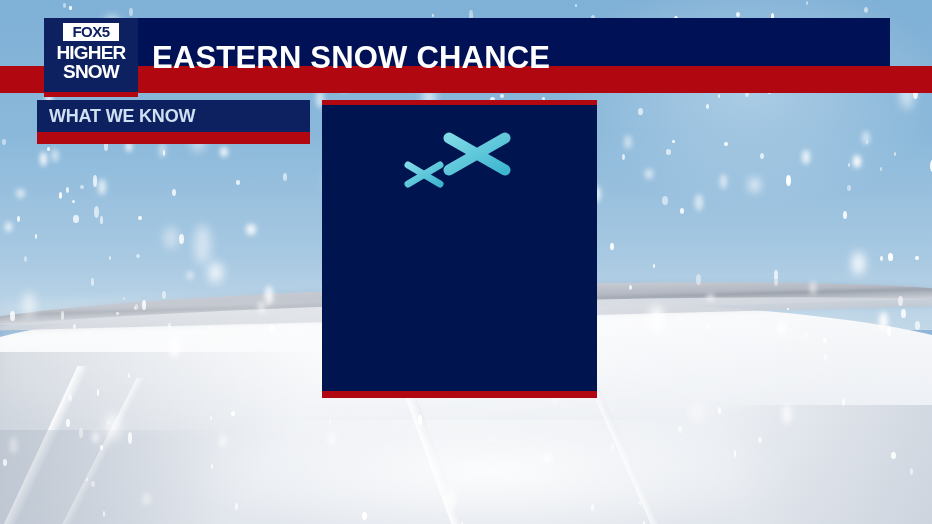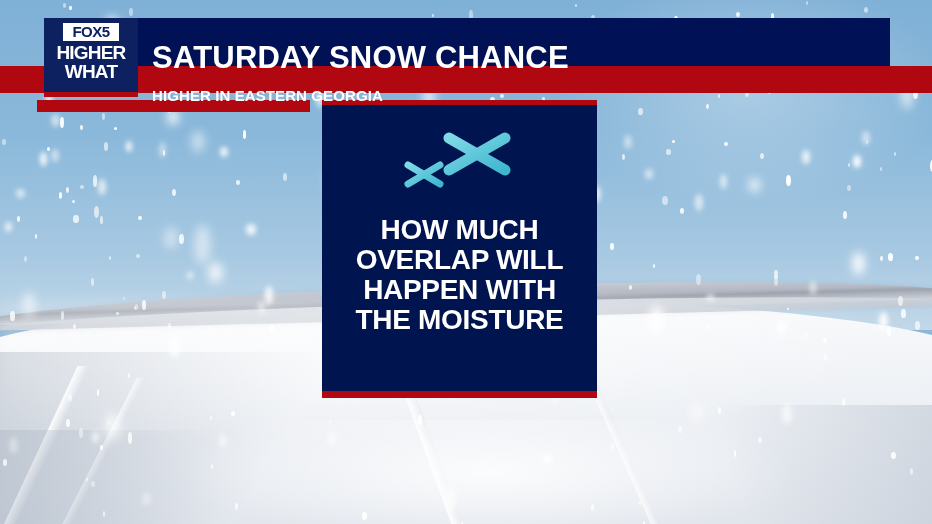--- a/index.html
+++ b/index.html
@@ -433,28 +433,30 @@
     </div>
 </div>
 
 <div id="header-band">
   <div class="title-bar"></div>
   <div class="subtitle-bar"></div>
 
   <div class="logo-box">
     <div class="logo-fox">FOX5</div>
     <div class="logo-word">HIGHER</div>
-    <div class="logo-word">WHAT</div>
+    <div class="logo-word">SNOW</div>
   </div>
 
-  <div class="title-text">SATURDAY SNOW CHANCE</div>
-  <div class="subtitle-text">HIGHER IN EASTERN GEORGIA</div>
+  <div class="title-text">EASTERN SNOW CHANCE</div>
 </div>
 
 <div class="panel" id="panel-left">
+  <div class="panel-head">
+    <span class="panel-head-text">WHAT WE KNOW</span>
+  </div>
   <div class="panel-rule"></div>
   <div class="panel-foot"></div>
 </div>
 
 <div class="panel" id="panel-right">
   <div class="panel-rule"></div>
   <div class="panel-body">
     <div class="icon-wrap">
       <svg width="130" height="96" viewBox="0 0 130 96" aria-hidden="true">
         <defs>
@@ -470,16 +472,15 @@
           <line x1="110" y1="26" x2="54" y2="58"></line>
         </g>
 
         <g stroke="url(#flakeGrad)" stroke-width="7" stroke-linecap="round">
           <line x1="29" y1="44" x2="29" y2="82"></line>
           <line x1="13" y1="53" x2="45" y2="72"></line>
           <line x1="45" y1="53" x2="13" y2="72"></line>
         </g>
       </svg>
     </div>
-    <div class="panel-lines">HOW MUCH<br>OVERLAP WILL<br>HAPPEN WITH<br>THE MOISTURE</div>
   </div>
   <div class="panel-foot"></div>
 </div>
 
 </body></html>

